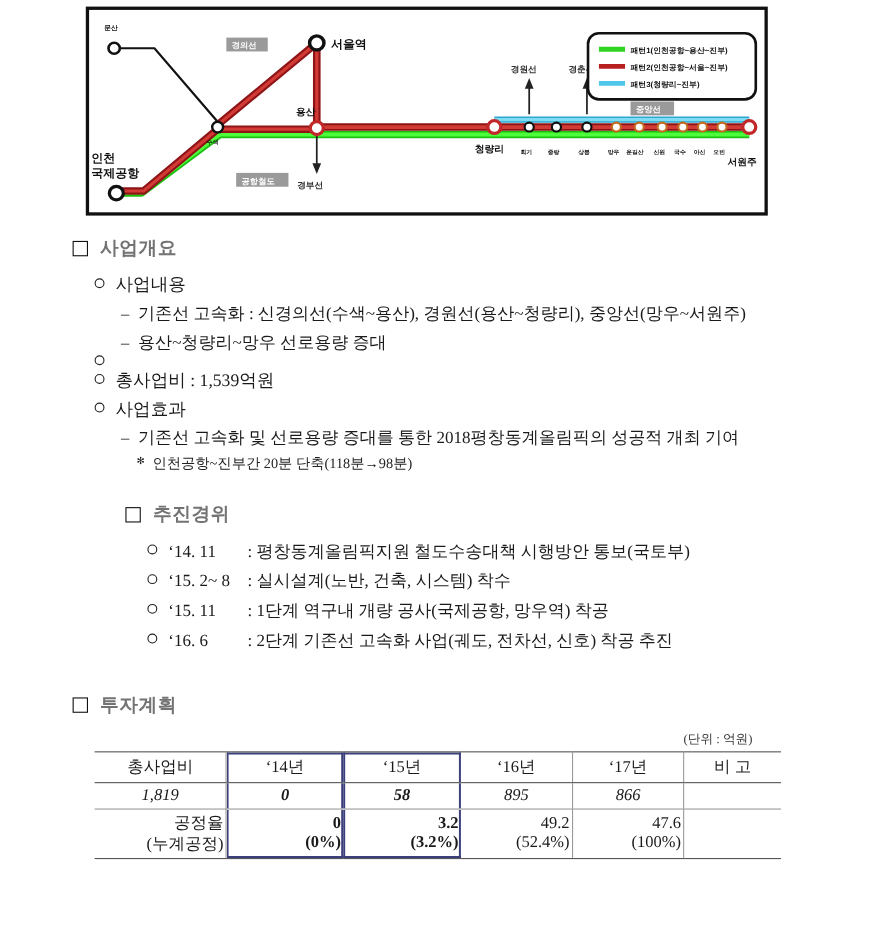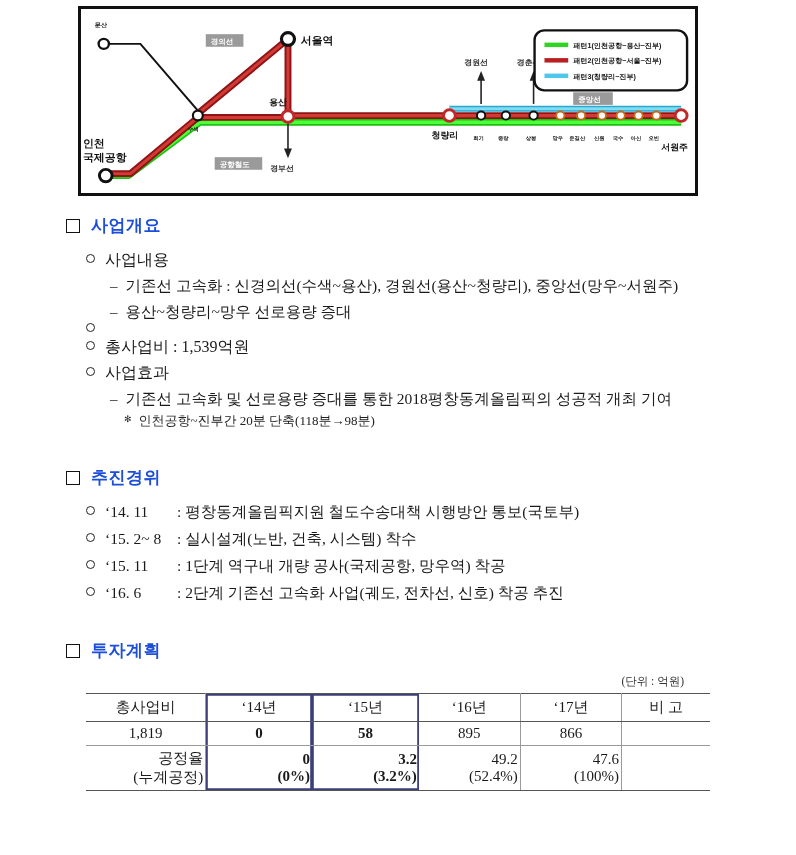--- a/index.html
+++ b/index.html
@@ -41,21 +41,21 @@
   .sec-head{
     display:flex;align-items:center;gap:11px;
     padding-left:66px;margin-bottom:10px;
   }
   .sq{
     width:14px;height:14px;border:1.6px solid #111;box-sizing:border-box;
     flex:0 0 auto;
   }
   .sec-title{
     font-family:"Liberation Sans","DejaVu Sans",sans-serif;
-    font-size:17px;font-weight:bold;letter-spacing:.5px;color:#1d4ed8;
+    font-size:17px;font-weight:bold;letter-spacing:.5px;color:#737373;
   }
 
   .lvl1{
     display:flex;align-items:baseline;gap:10px;
     padding-left:86px;font-size:16px;line-height:1.62;
   }
   .circ{
     width:9px;height:9px;border:1.4px solid #222;border-radius:50%;
     box-sizing:border-box;flex:0 0 auto;position:relative;top:-2px;
   }
@@ -83,21 +83,21 @@
     font-size:15px;
   }
   table.plan th,table.plan td{
     text-align:center;padding:3px 2px;border:0;
     vertical-align:middle;
   }
   table.plan thead th{
     border-top:1.6px solid #555;border-bottom:1.6px solid #555;
     padding:4px 2px;font-weight:normal;
   }
-  table.plan tbody tr.r1 td{border-bottom:1px solid #9a9a9a;}
+  table.plan tbody tr.r1 td{border-bottom:1px solid #9a9a9a;font-style:italic;}
   table.plan tbody tr.r2 td{border-bottom:1.6px solid #555;text-align:right;}
   .vsep{border-right:1px solid #9a9a9a !important;}
   .hi{
     box-shadow:inset 1.8px 0 0 #3b3f7a, inset -1.8px 0 0 #3b3f7a;
     font-weight:bold;
   }
   thead .hi{box-shadow:inset 1.8px 0 0 #3b3f7a, inset -1.8px 0 0 #3b3f7a, inset 0 1.8px 0 #3b3f7a;}
   tbody tr.r2 .hi{box-shadow:inset 1.8px 0 0 #3b3f7a, inset -1.8px 0 0 #3b3f7a, inset 0 -1.8px 0 #3b3f7a;}
   .sub{display:block;}
   .col-a{width:124px;}
@@ -249,21 +249,21 @@
     <div class="lvl2">
       <span class="dash">–</span>
       <span>기존선 고속화 및 선로용량 증대를 통한 2018평창동계올림픽의 성공적 개최 기여</span>
     </div>
     <div class="lvl3">
       <span class="star">✻</span>
       <span>인천공항~진부간 20분 단축(118분→98분)</span>
     </div>
   </div>
 
-  <div class="sec hist" style="margin-top:34px;">
+  <div class="sec hist" style="margin-top:24px;padding-left:48px;">
     <div class="sec-head">
       <span class="sq"></span>
       <span class="sec-title">추진경위</span>
     </div>
 
     <div class="lvl1">
       <span class="circ"></span>
       <span class="hist-date">‘14. 11</span>
       <span>: 평창동계올림픽지원 철도수송대책 시행방안 통보(국토부)</span>
     </div>

